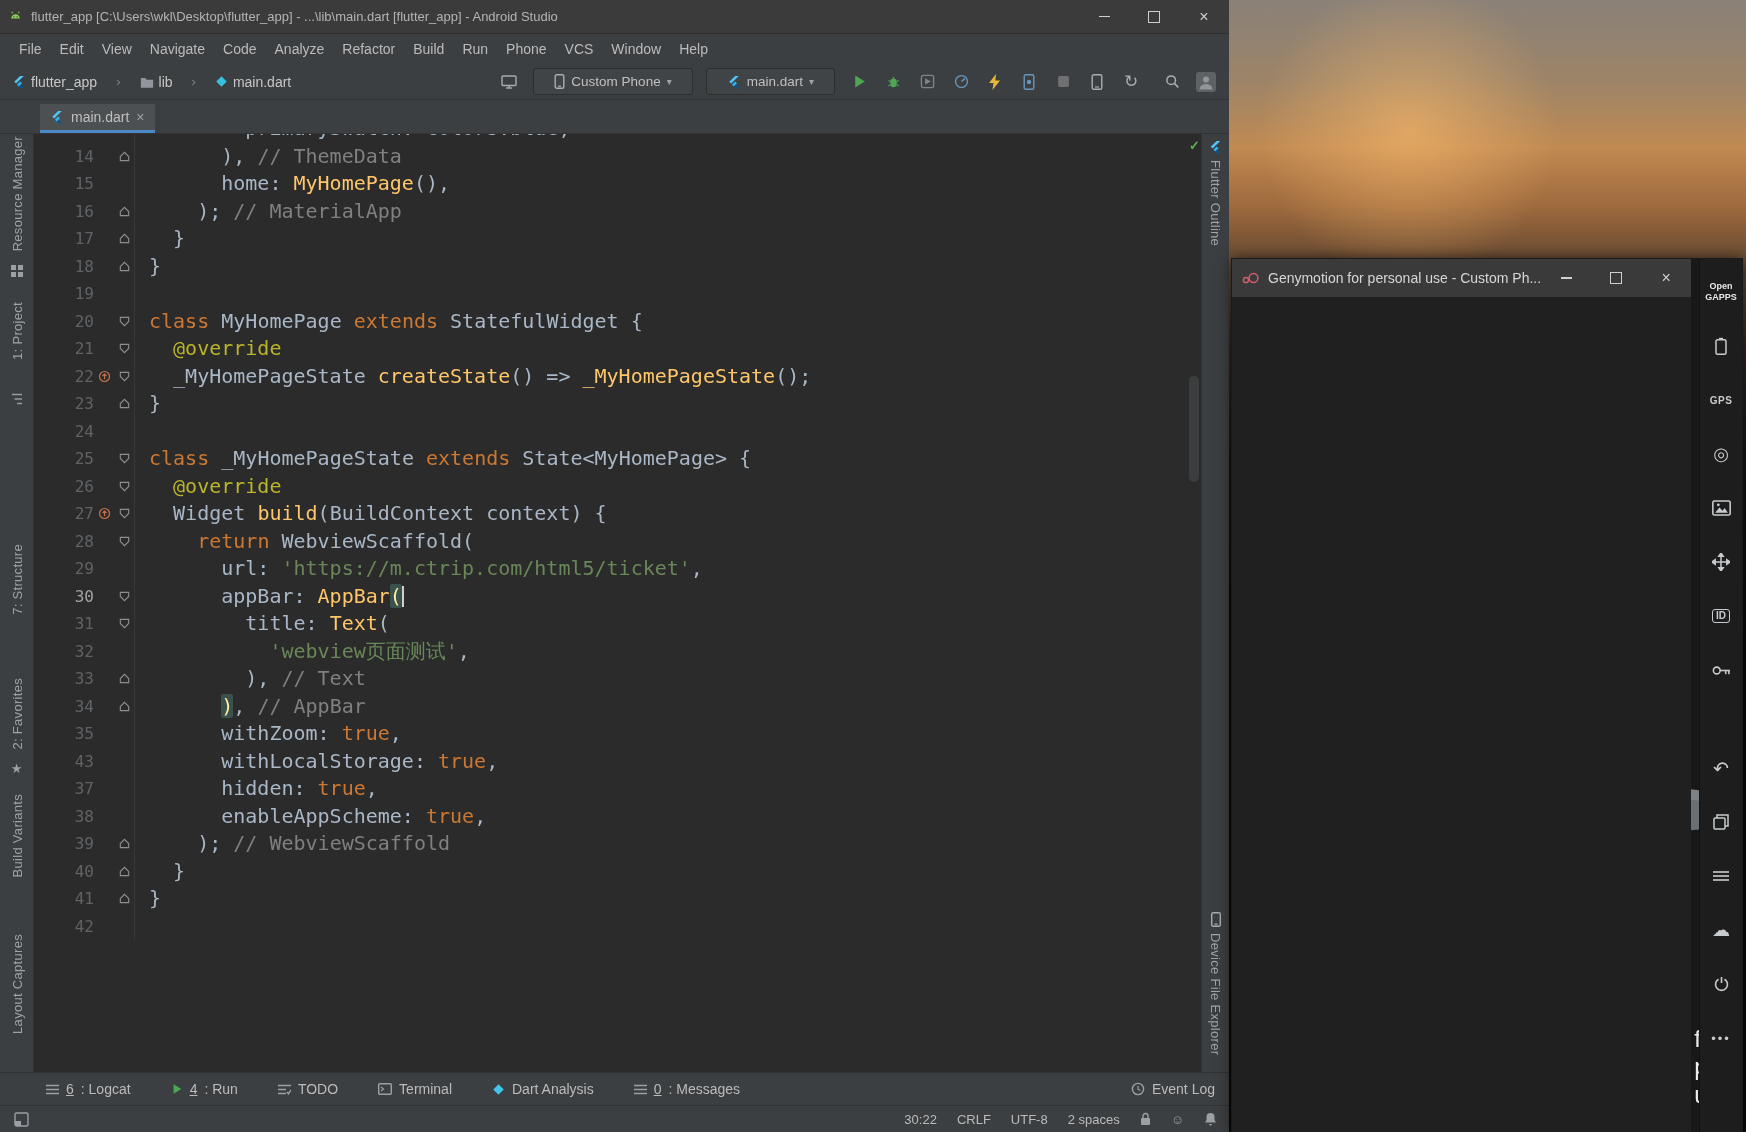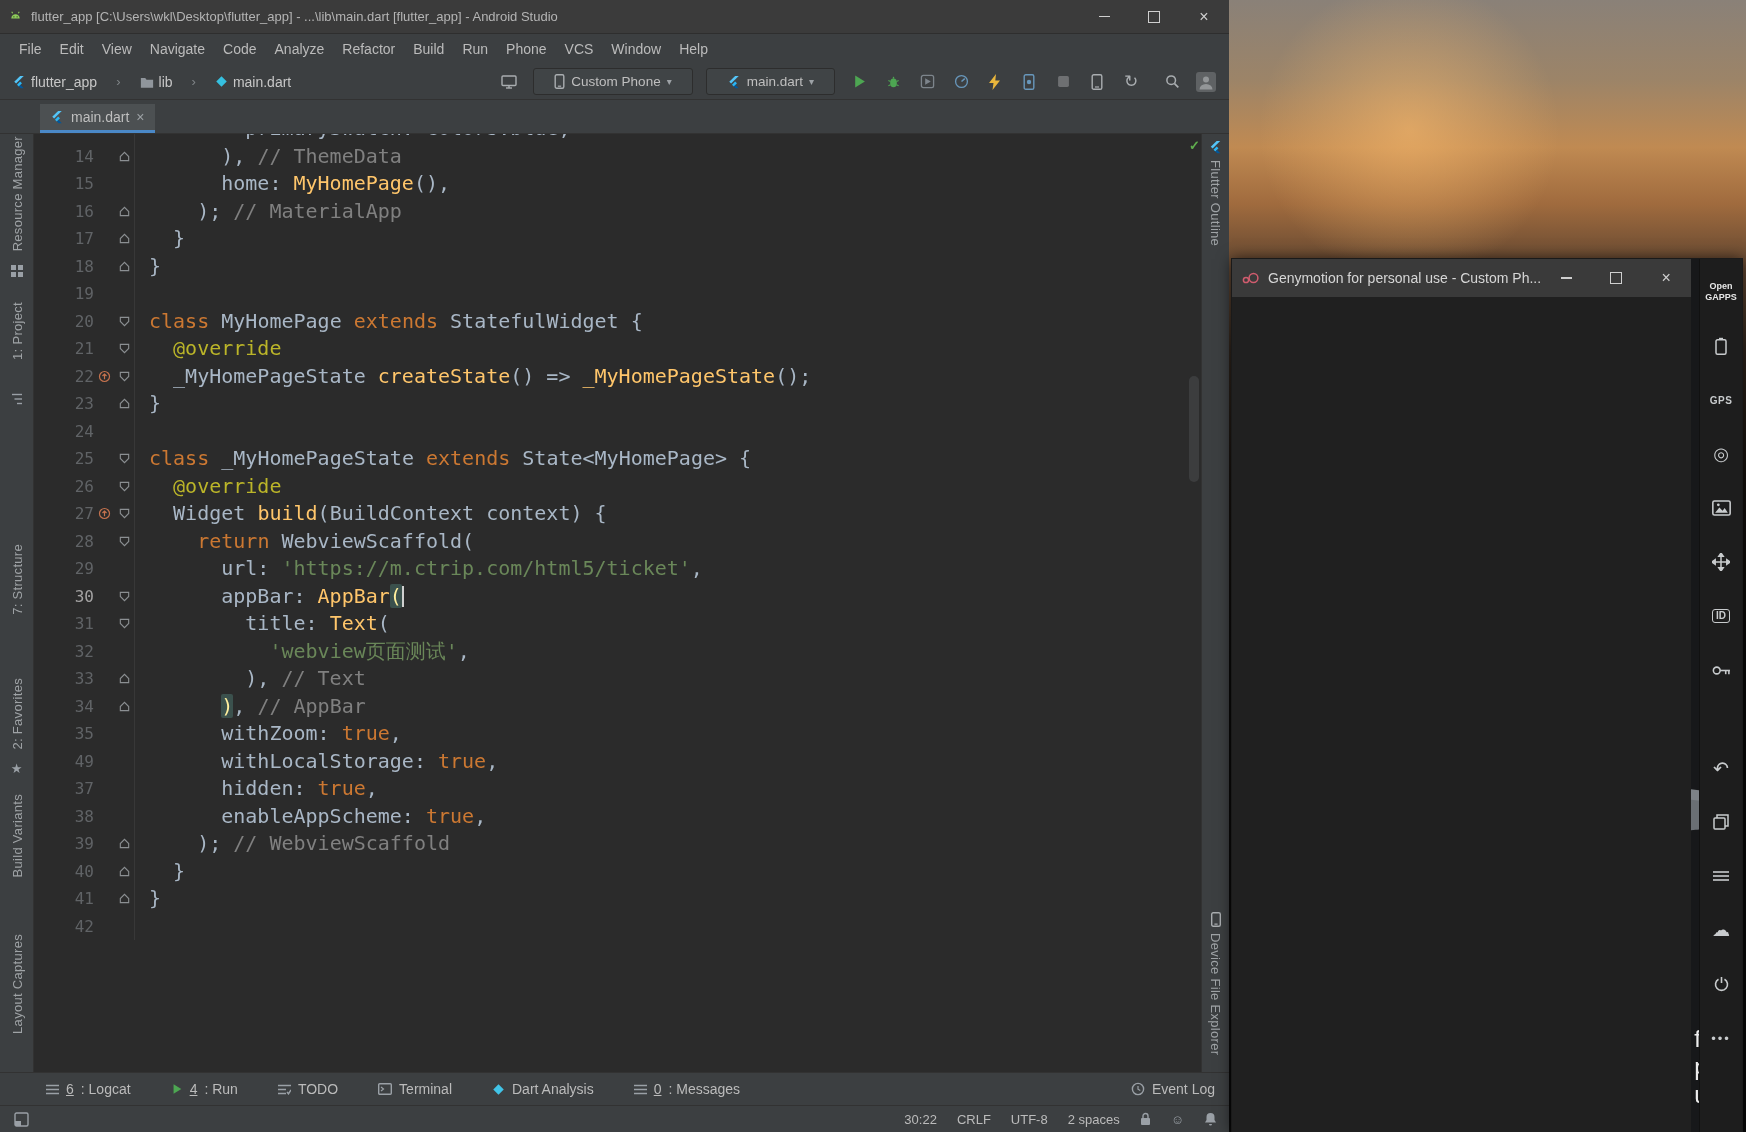--- a/index.html
+++ b/index.html
@@ -583,21 +583,21 @@
               <div class="cl">
                 <span class="gut">
                   <span class="ln">35</span>
                   <span class="ovr"></span>
                   <span class="fold"></span>
                 </span>
                 <span class="ct"><span class="d">      withZoom: </span><span class="k">true</span><span class="d">,</span></span>
               </div>
               <div class="cl">
                 <span class="gut">
-                  <span class="ln">49</span>
+                  <span class="ln">43</span>
                   <span class="ovr"></span>
                   <span class="fold"></span>
                 </span>
                 <span class="ct"><span class="d">      withLocalStorage: </span><span class="k">true</span><span class="d">,</span></span>
               </div>
               <div class="cl">
                 <span class="gut">
                   <span class="ln">37</span>
                   <span class="ovr"></span>
                   <span class="fold"></span>

